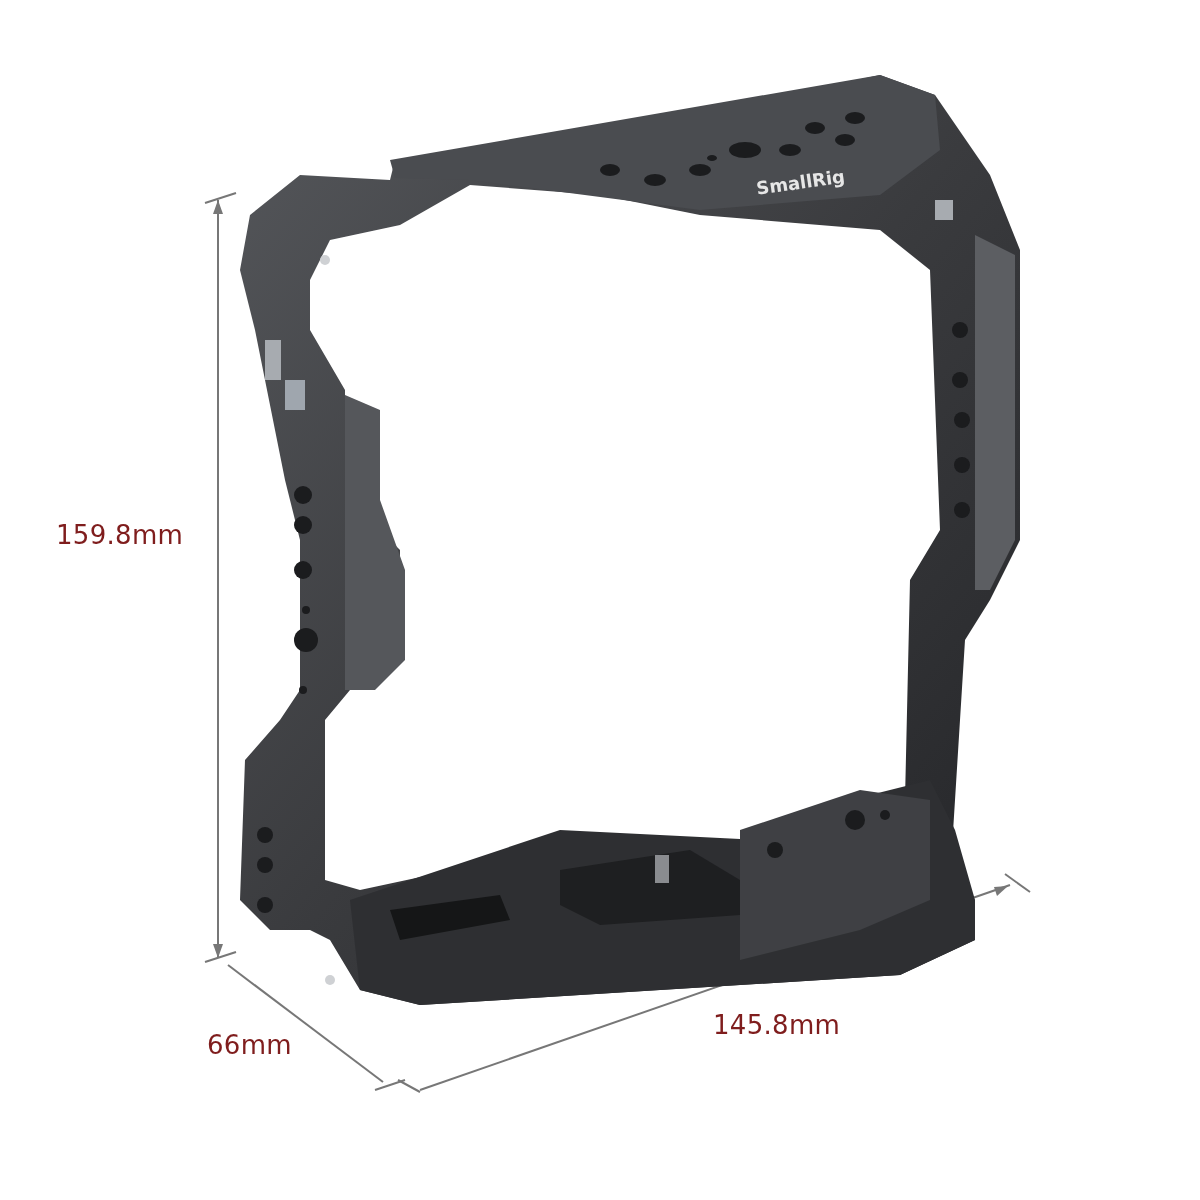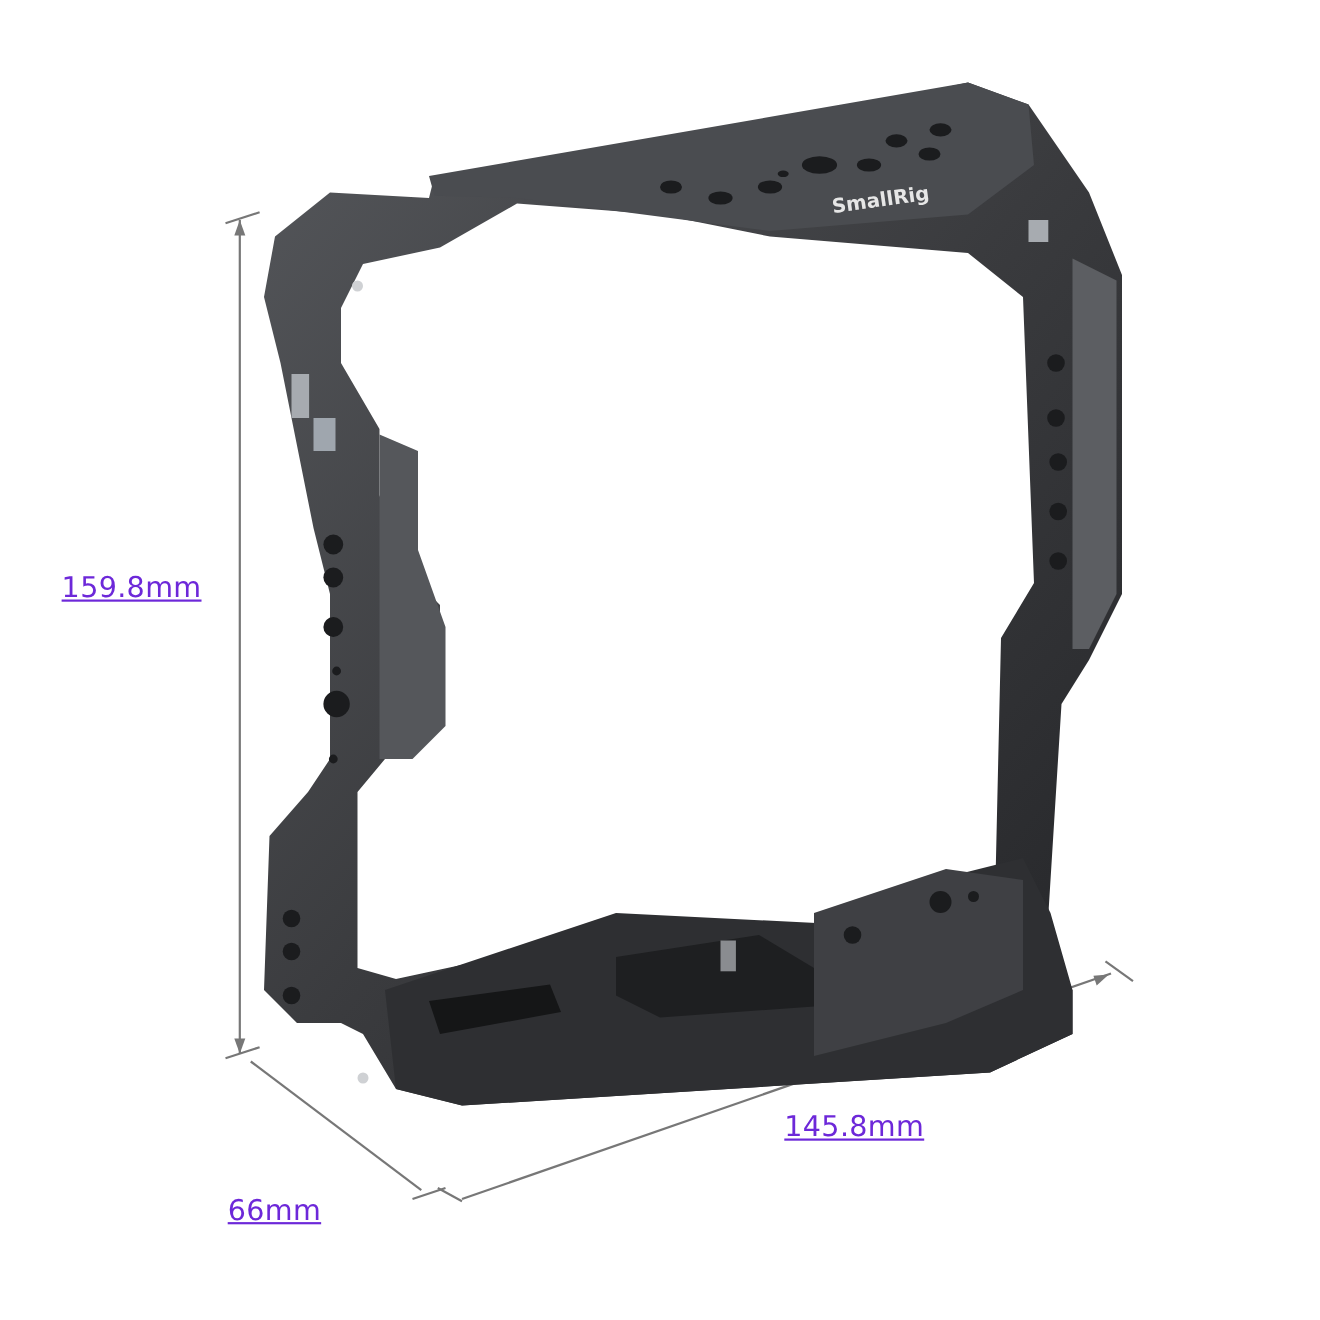--- a/index.html
+++ b/index.html
@@ -1,17 +1,17 @@
 <!DOCTYPE html>
 <html><head>
 <meta charset="utf-8">
 <style>
   html, body { margin: 0; padding: 0; background: #ffffff; }
   body { width: 1200px; height: 1200px; position: relative; overflow: hidden; font-family: "DejaVu Sans", "Liberation Sans", sans-serif; }
-  .label { position: absolute; color: #6d28d9; font-size: 26px; letter-spacing: 0.3px; text-decoration: underline; }
+  .label { position: absolute; color: #7f1d1d; font-size: 26px; letter-spacing: 0.3px; }
   svg { position: absolute; left: 0; top: 0; }
 </style>
 </head>
 <body>
 
 <svg width="1200" height="1200" viewBox="0 0 1200 1200">
   <defs>
     <linearGradient id="metal" x1="0" y1="0" x2="1" y2="1">
       <stop offset="0" stop-color="#55575b"></stop>
       <stop offset="0.5" stop-color="#3a3b3e"></stop>
@@ -96,14 +96,14 @@
     <rect x="265" y="340" width="16" height="40" fill="#a7abb0"></rect>
     <rect x="285" y="380" width="20" height="30" fill="#9fa6ae"></rect>
     <circle cx="325" cy="260" r="5" fill="#cfd1d4"></circle>
     <circle cx="330" cy="980" r="5" fill="#cfd1d4"></circle>
   </g>
 </svg>
 
 <div style="position:absolute; left:755px; top:178px; color:#e6e6e6; font-size:18px; font-weight:bold; transform:rotate(-8deg); transform-origin:left top;">SmallRig</div>
 
 <div class="label" style="left:56px; top:520px;">159.8mm</div>
-<div class="label" style="left:207px; top:1086px;">66mm</div>
+<div class="label" style="left:207px; top:1030px;">66mm</div>
 <div class="label" style="left:685px; top:1010px;margin-left:28px;">145.8mm</div>
 
 </body></html>

